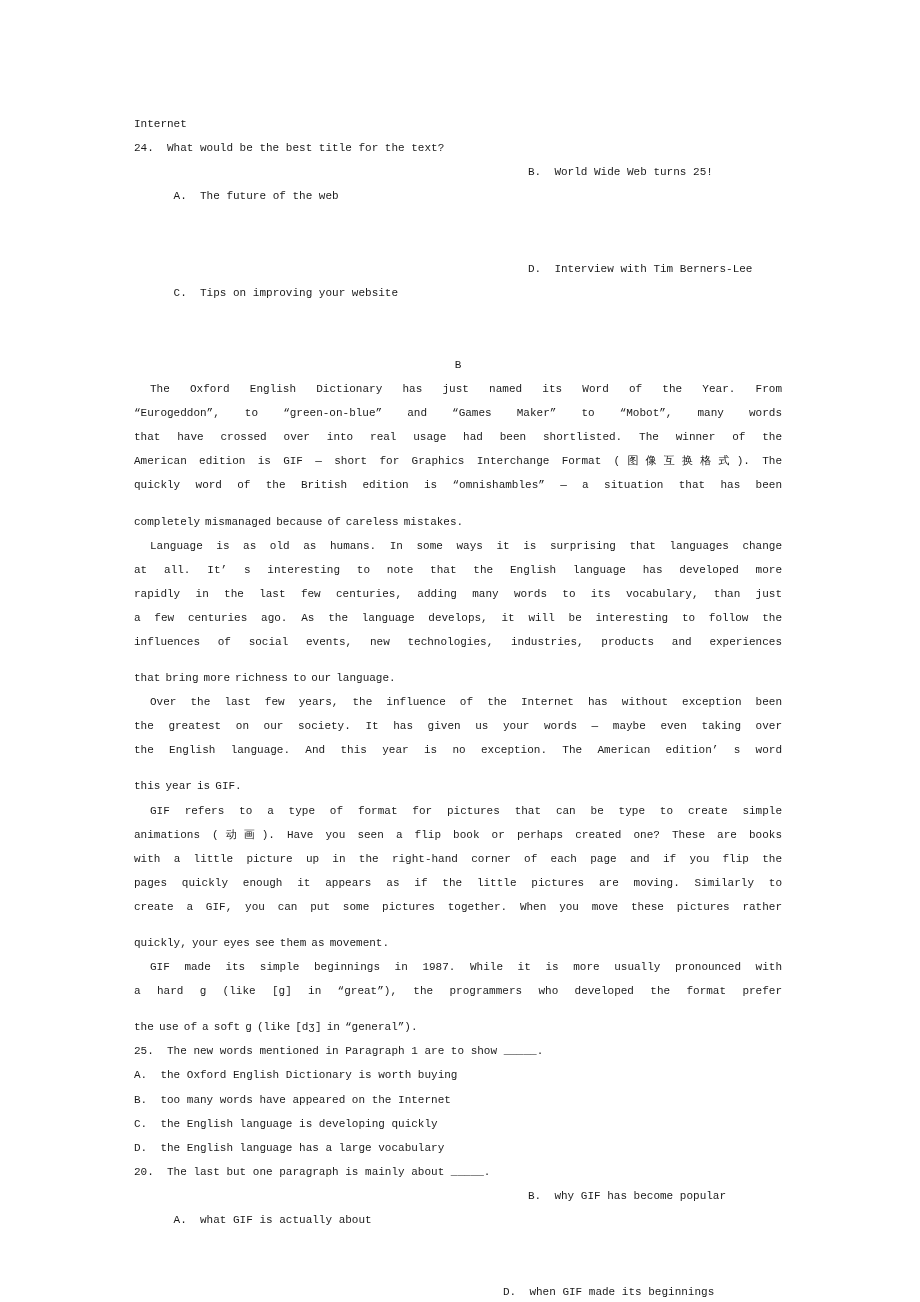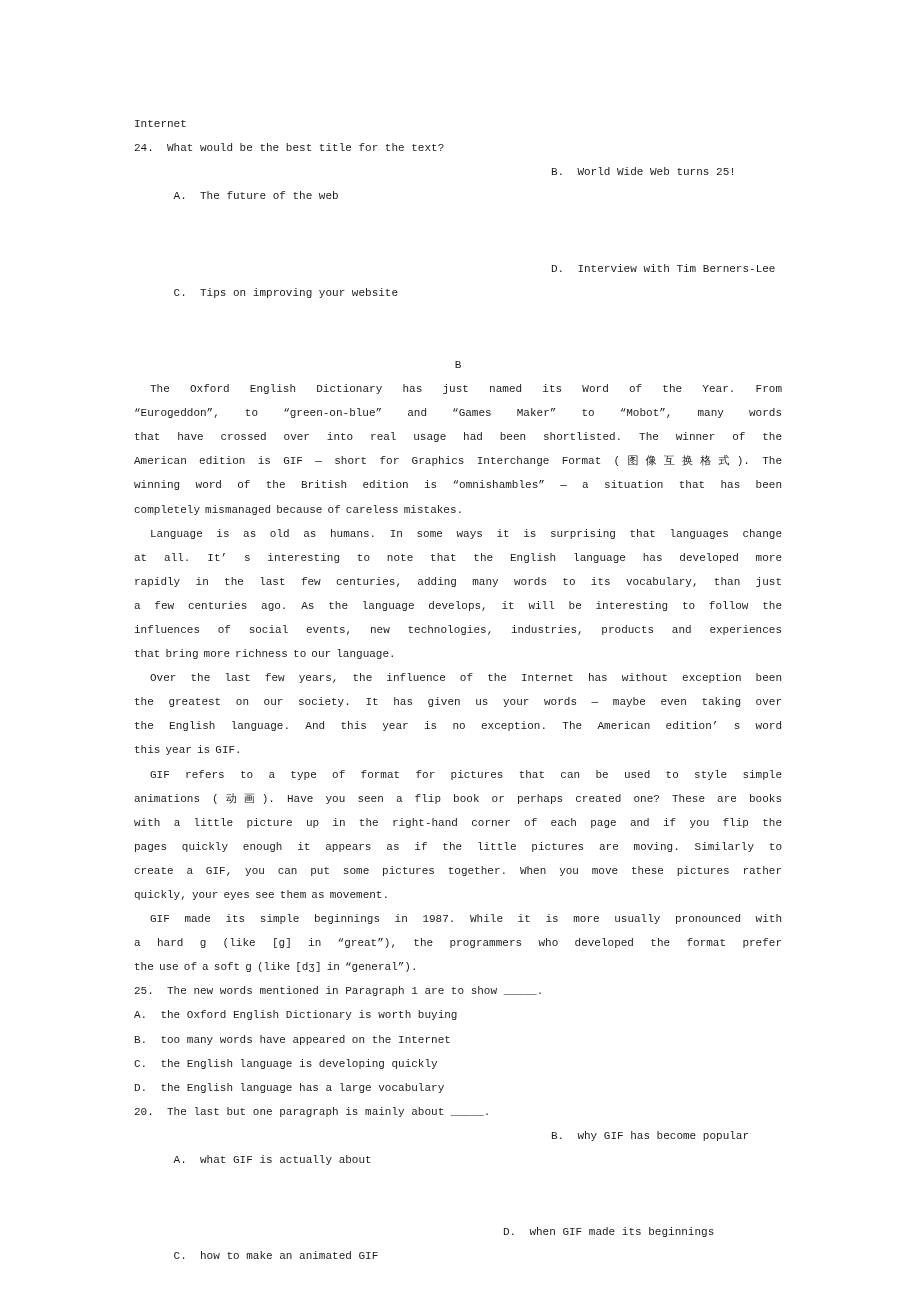--- a/index.html
+++ b/index.html
@@ -25,25 +25,25 @@
   .line { white-space: pre; }
   .center { text-align: center; }
   
   .para .pline {
     white-space: normal;
     word-spacing: -1.5px;
     text-align: justify;
     text-align-last: justify;
   }
   .para .pline:first-child { text-indent: 16px; }
-  .para .pline:last-child { text-align-last: left; }
+  .para .pline:last-child { text-align-last: left; margin-top: 12px; }
   
   .optrow { position: relative; }
   .optrow .opt2 { position: absolute; top: 0; }
-  .c1 { left: 417px; text-align: right; }
+  .c1 { left: 394px; text-align: right; }
   .c2 { left: 369px; }
 </style>
 </head>
 <body>
 
 <div class="page">
   <div class="textblock">
 
     <div class="line">Internet</div>
 
@@ -57,39 +57,39 @@
       <span class="opt2 c1">D.  Interview with Tim Berners-Lee</span>
     </div>
 
     <div class="line center">B</div>
 
     <div class="para">
         <div class="pline">The Oxford English Dictionary has just named its Word of the Year. From</div>
         <div class="pline">“Eurogeddon”, to “green-on-blue” and “Games Maker” to “Mobot”, many words</div>
         <div class="pline">that have crossed over into real usage had been shortlisted. The winner of the</div>
         <div class="pline">American edition is GIF — short for Graphics Interchange Format (图像互换格式). The</div>
-        <div class="pline">winning word of the British edition is “omnishambles” — a situation that has been</div>
+        <div class="pline">quickly word of the British edition is “omnishambles” — a situation that has been</div>
         <div class="pline">completely mismanaged because of careless mistakes.</div>
       </div>
     <div class="para">
         <div class="pline">Language is as old as humans. In some ways it is surprising that languages change</div>
         <div class="pline">at all. It’ s interesting to note that the English language has developed more</div>
         <div class="pline">rapidly in the last few centuries, adding many words to its vocabulary, than just</div>
         <div class="pline">a few centuries ago. As the language develops, it will be interesting to follow the</div>
         <div class="pline">influences of social events, new technologies, industries, products and experiences</div>
         <div class="pline">that bring more richness to our language.</div>
       </div>
     <div class="para">
         <div class="pline">Over the last few years, the influence of the Internet has without exception been</div>
         <div class="pline">the greatest on our society. It has given us your words — maybe even taking over</div>
         <div class="pline">the English language. And this year is no exception. The American edition’ s word</div>
         <div class="pline">this year is GIF.</div>
       </div>
     <div class="para">
-        <div class="pline">GIF refers to a type of format for pictures that can be used to style simple</div>
+        <div class="pline">GIF refers to a type of format for pictures that can be type to create simple</div>
         <div class="pline">animations (动画). Have you seen a flip book or perhaps created one? These are books</div>
         <div class="pline">with a little picture up in the right-hand corner of each page and if you flip the</div>
         <div class="pline">pages quickly enough it appears as if the little pictures are moving. Similarly to</div>
         <div class="pline">create a GIF, you can put some pictures together. When you move these pictures rather</div>
         <div class="pline">quickly, your eyes see them as movement.</div>
       </div>
     <div class="para">
         <div class="pline">GIF made its simple beginnings in 1987. While it is more usually pronounced with</div>
         <div class="pline">a hard g (like [g] in “great”), the programmers who developed the format prefer</div>
         <div class="pline">the use of a soft g (like [dʒ] in “general”).</div>

